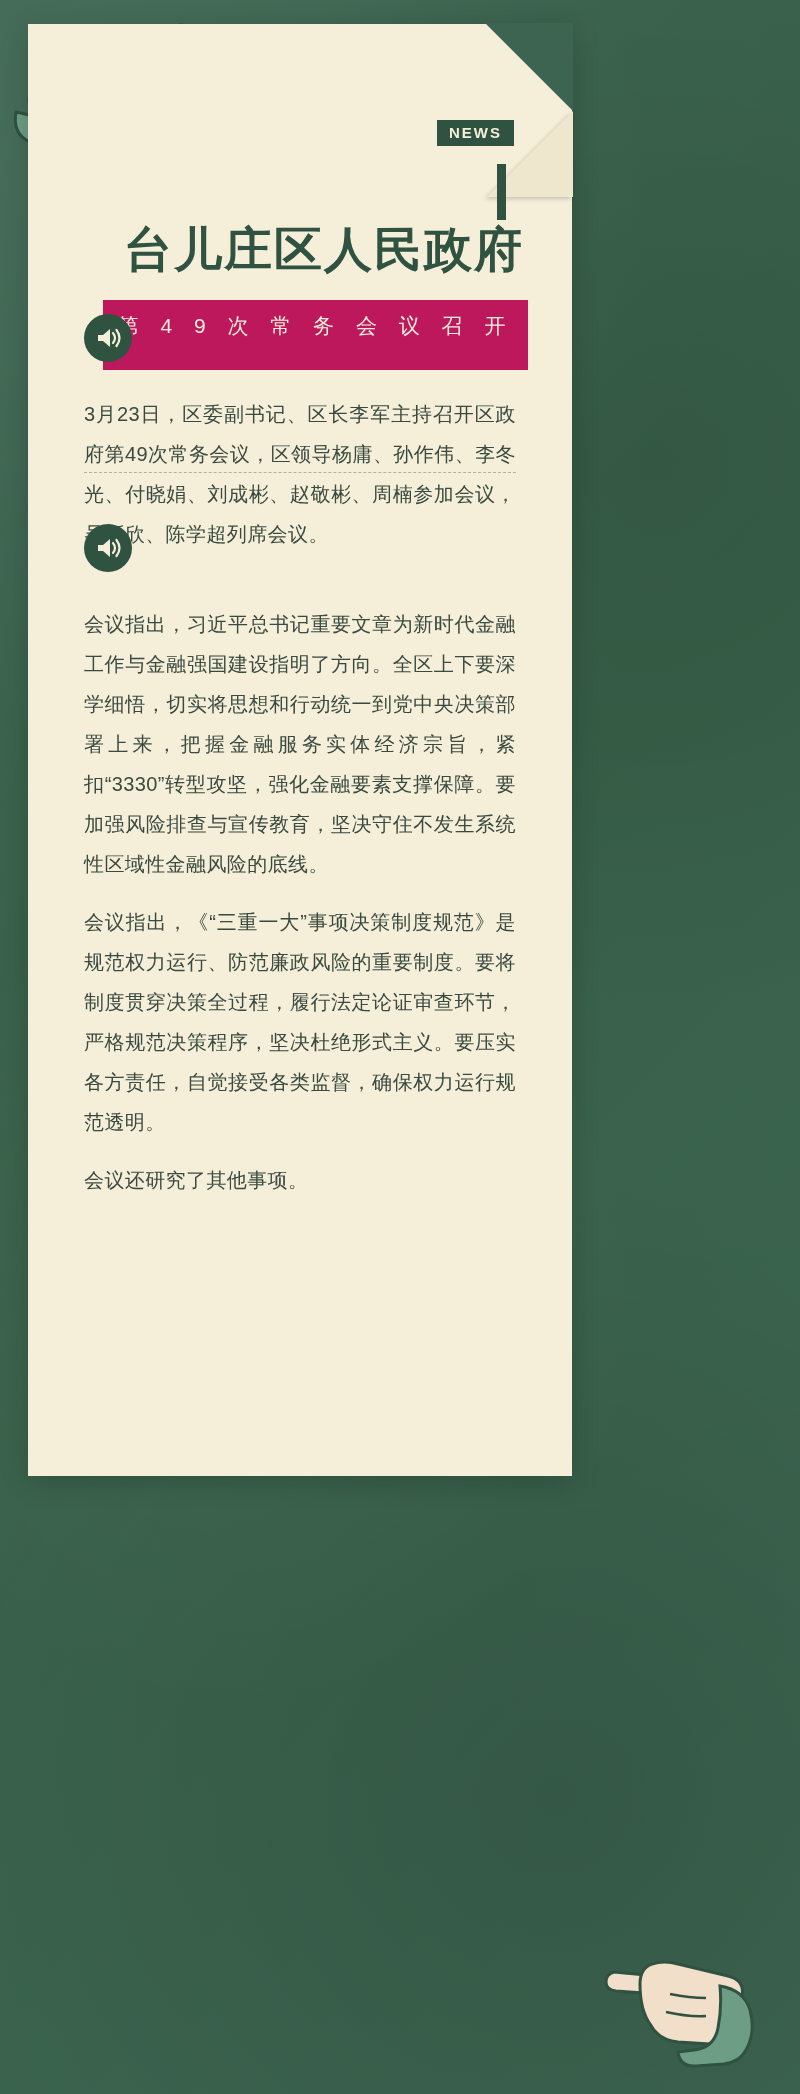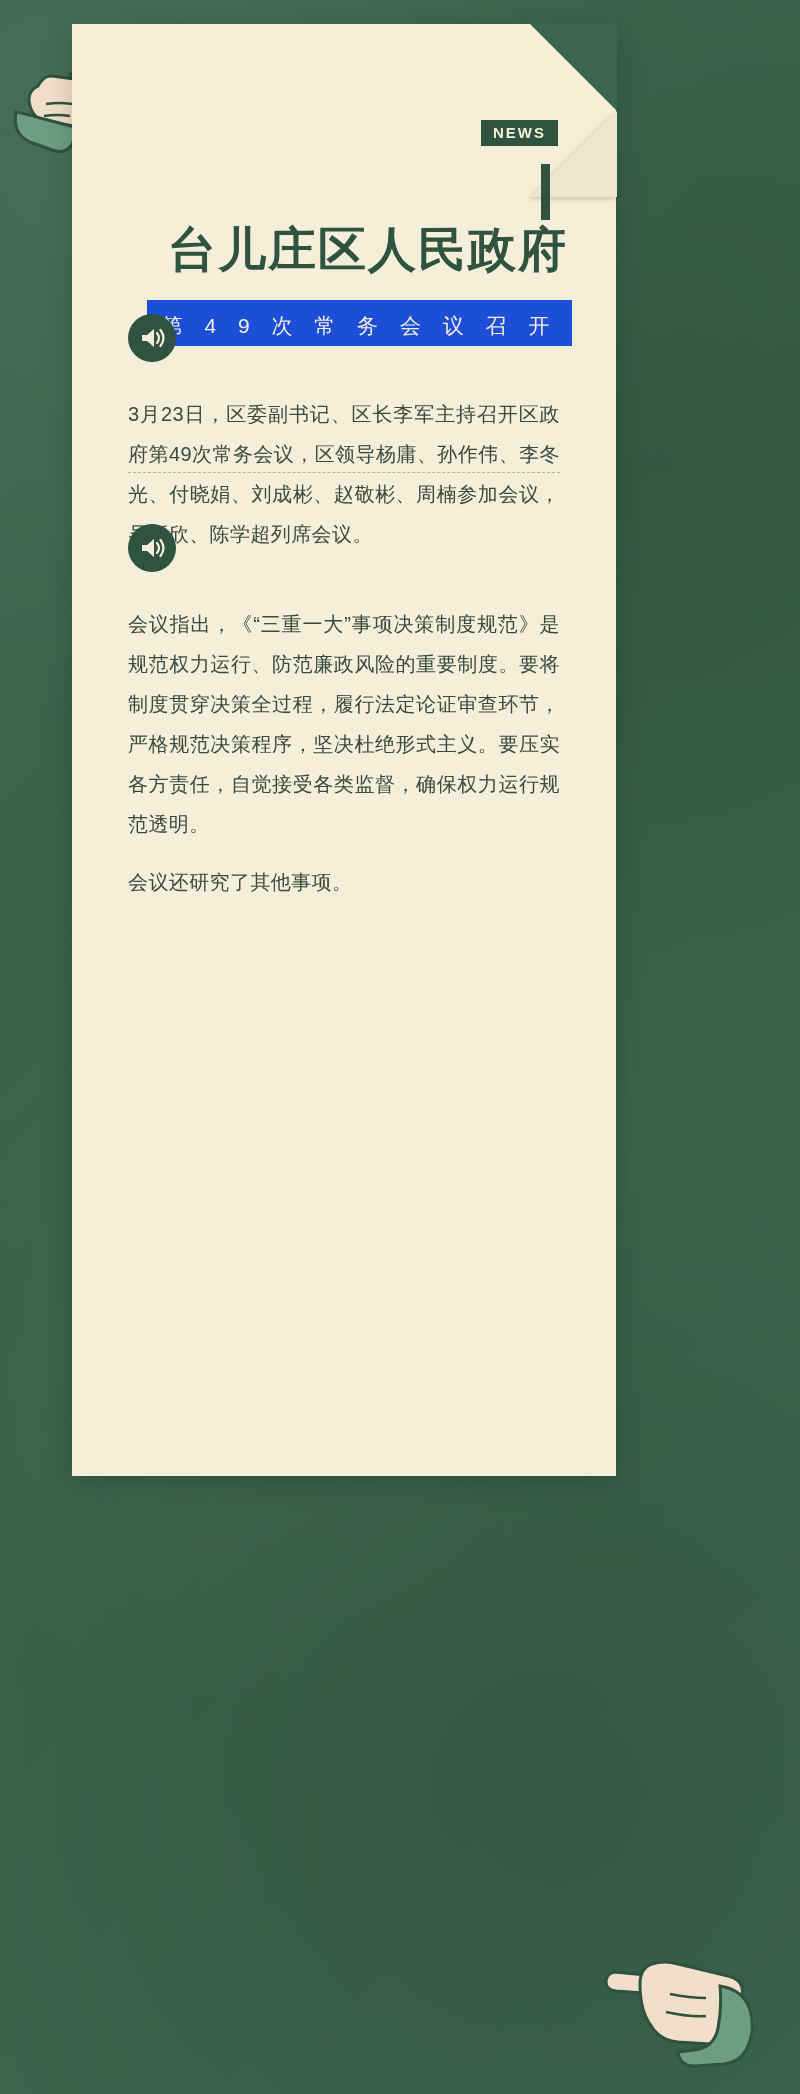--- a/index.html
+++ b/index.html
@@ -29,21 +29,20 @@
 
   
   .card {
     position: absolute;
     left: 28px;
     top: 24px;
     width: 544px;
     height: 1452px;
     background: #f5efd9;
     box-shadow: 0 6px 26px rgba(0,0,0,0.18);
-    margin-left: 44px;
   }
   
   .card-fold {
     position: absolute;
     right: -1px;
     top: -1px;
     width: 0;
     height: 0;
     border-top: 88px solid #3c6451;
     border-left: 88px solid transparent;
@@ -115,26 +114,26 @@
     font-size: 48px;
     font-weight: bold;
     color: #2f5241;
     letter-spacing: 2px;
     line-height: 1;
     font-family: "Liberation Sans", "DejaVu Sans", sans-serif;
   }
   .subtitle-band {
     margin-top: 26px;
     margin-left: 27px;
-    background: #1d4ed8;
+    background: #be185d;
     color: #f3eedb;
     font-size: 21px;
     letter-spacing: 8px;
     text-align: center;
-    padding: 12px 0 6px;
+    padding: 12px 0 30px;
     width: 425px;
     box-sizing: border-box;
     font-weight: 500;
   }
 
   
   .speaker-icon {
     width: 48px;
     height: 48px;
     border-radius: 50%;
@@ -230,20 +229,21 @@
 
   <div class="section sec-main">
     <div class="speaker-icon">
       <svg width="26" height="24" viewBox="0 0 26 24" xmlns="http://www.w3.org/2000/svg">
         <path d="M3 9 h5 l7 -6 v18 l-7 -6 H3 z" fill="#f5efd9"></path>
         <path d="M18 7 q4 5 0 10" fill="none" stroke="#f5efd9" stroke-width="2.2" stroke-linecap="round"></path>
         <path d="M21.5 4 q6 8 0 16" fill="none" stroke="#f5efd9" stroke-width="2.2" stroke-linecap="round"></path>
       </svg>
     </div>
     <div class="icon-gap"></div>
+    <p class="para">会议指出，习近平总书记重要文章为新时代金融工作与金融强国建设指明了方向。全区上下要深学细悟，切实将思想和行动统一到党中央决策部署上来，把握金融服务实体经济宗旨，紧扣“3330”转型攻坚，强化金融要素支撑保障。要加强风险排查与宣传教育，坚决守住不发生系统性区域性金融风险的底线。</p>
     <p class="para">会议指出，《“三重一大”事项决策制度规范》是规范权力运行、防范廉政风险的重要制度。要将制度贯穿决策全过程，履行法定论证审查环节，严格规范决策程序，坚决杜绝形式主义。要压实各方责任，自觉接受各类监督，确保权力运行规范透明。</p>
     <p class="para">会议还研究了其他事项。</p>
   </div>
 </div>
 
 <div class="hand-pointer">
   <svg width="190" height="150" viewBox="0 0 190 150" xmlns="http://www.w3.org/2000/svg">
 
     <path d="M14 38 q-8 2 -8 10 q0 8 10 9 l42 3 q10 1 10 -8 q0 -9 -11 -10 z" fill="#f2dfc9" stroke="#2f5241" stroke-width="3"></path>
 

